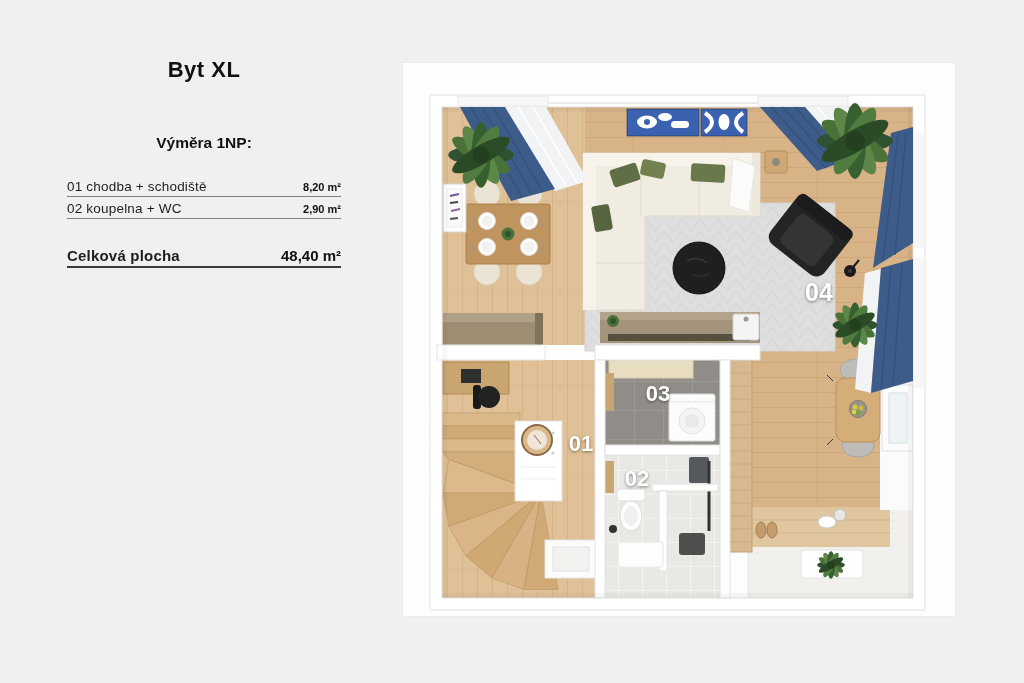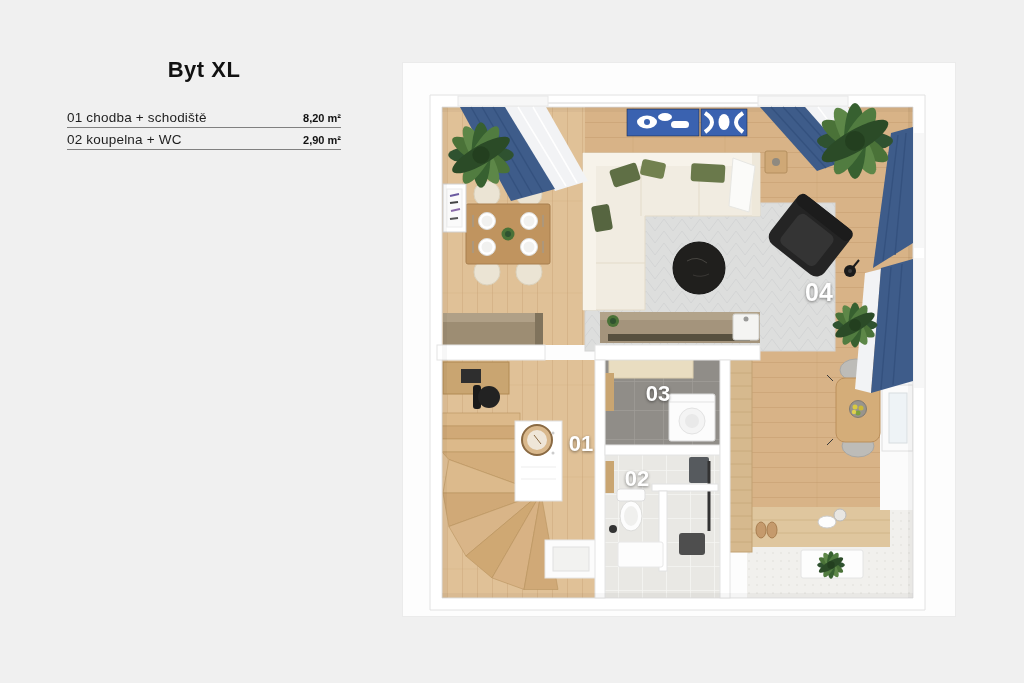--- a/index.html
+++ b/index.html
@@ -26,29 +26,34 @@
     background:#fdfdfd;box-shadow:0 0 0 1px rgba(0,0,0,.02);
   }
   svg{display:block;font-family:"Liberation Sans", sans-serif;}
   .rl{font-weight:700;fill:#ffffff;filter:drop-shadow(0 1px 1.5px rgba(0,0,0,.45));}
 </style>
 </head>
 <body>
 
 <div class="legend">
   <h1>Byt XL</h1>
+  <h2>Výměra 1NP:</h2>
   <div class="table">
     <div class="row">
       <span class="lab">01 chodba + schodiště</span>
       <span class="val">8,20 m²</span>
     </div>
     <div class="row">
       <span class="lab">02 koupelna + WC</span>
       <span class="val">2,90 m²</span>
     </div>
+  </div>
+  <div class="row total">
+    <span class="lab">Celková plocha</span>
+    <span class="val">48,40 m²</span>
   </div>
 </div>
 
 <div class="plancard">
 <svg width="552" height="553" viewBox="0 0 552 553">
   <defs>
     <pattern id="pw" width="92" height="15" patternUnits="userSpaceOnUse">
       <rect width="92" height="15" fill="#d8b387"></rect>
       <line x1="0" y1="14.5" x2="92" y2="14.5" stroke="#c39c6d" stroke-width="1" opacity="0.5"></line>
       <line x1="46" y1="0" x2="46" y2="15" stroke="#c39c6d" stroke-width="1" opacity="0.3"></line>

